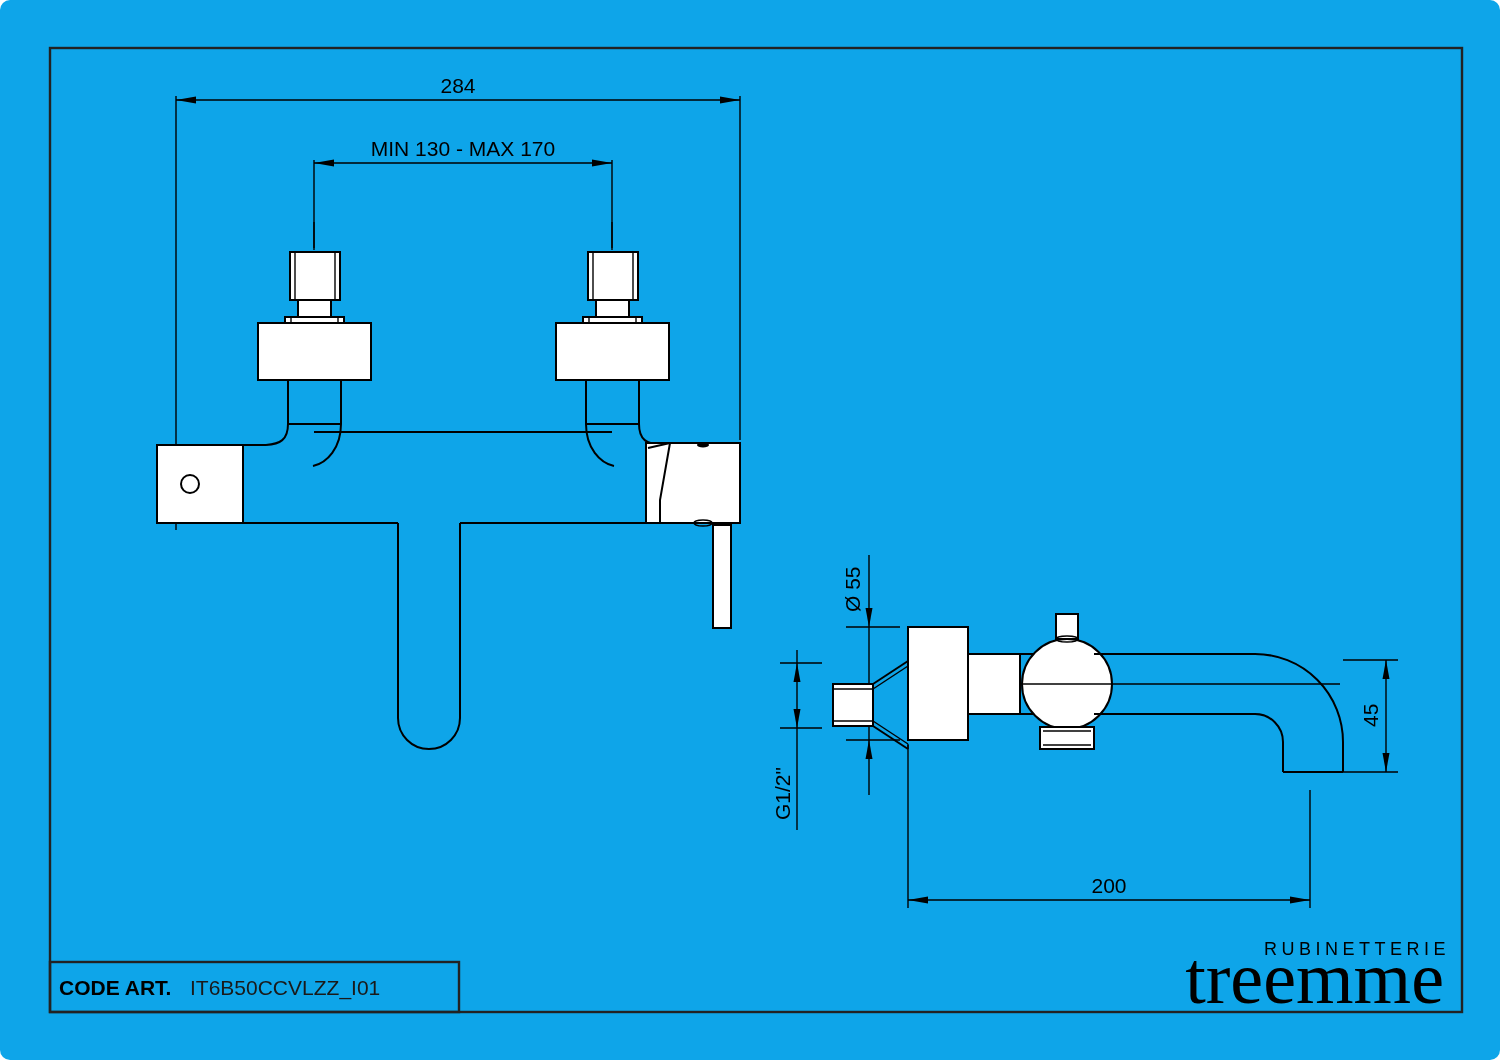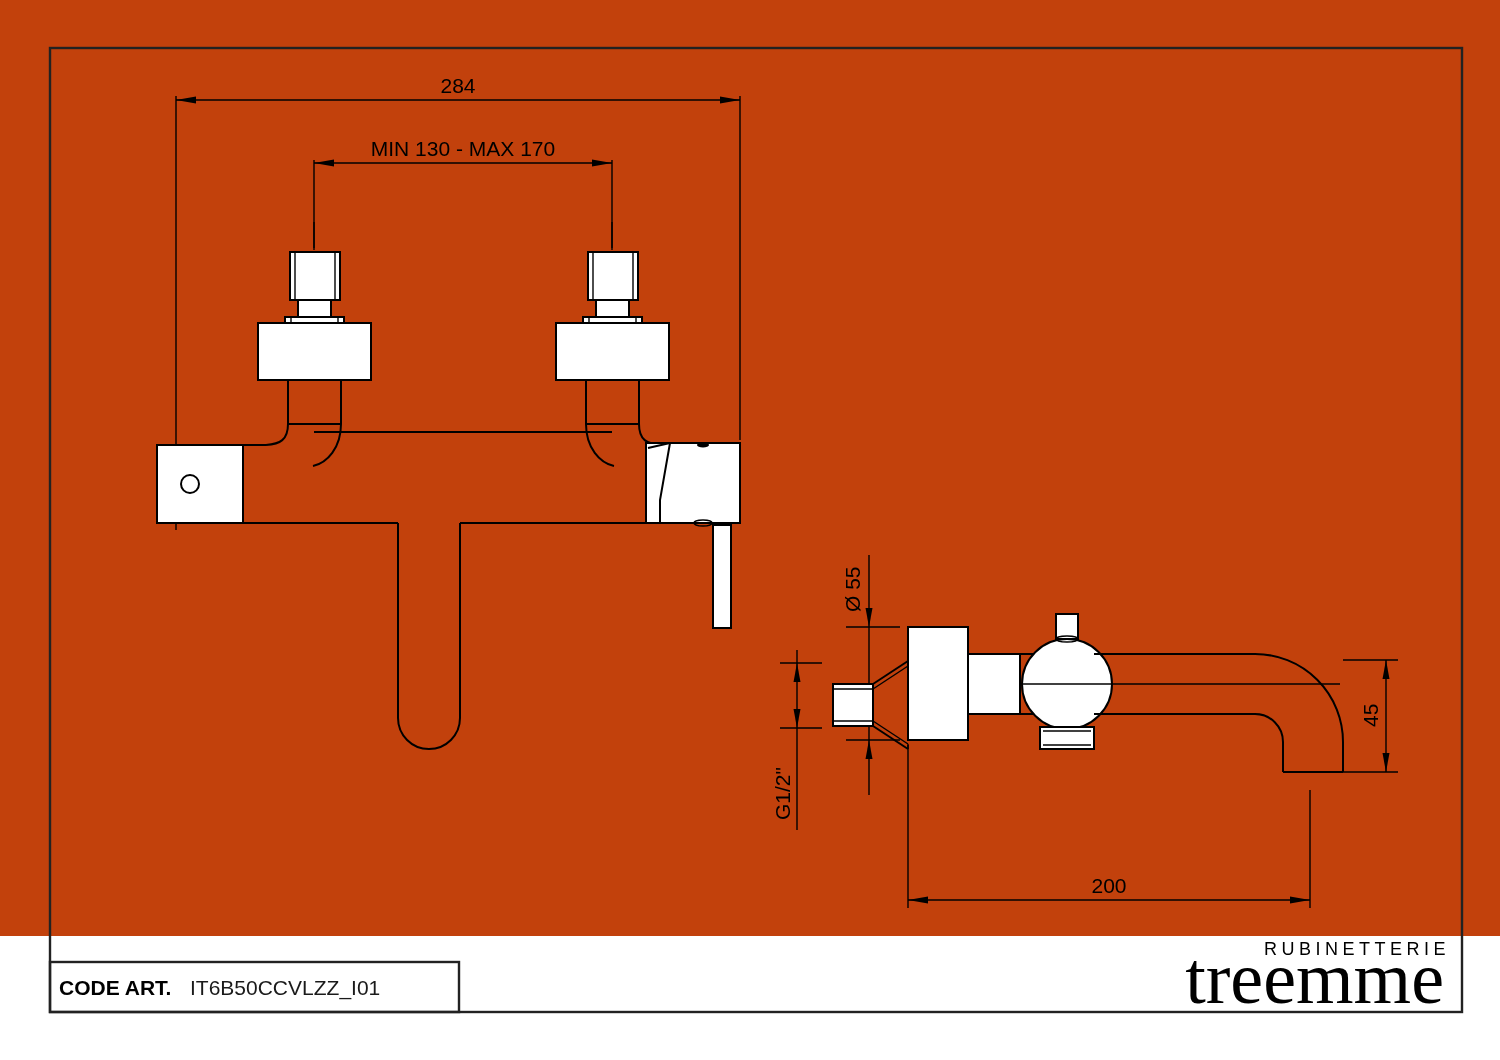--- a/index.html
+++ b/index.html
@@ -10,22 +10,23 @@
   body {
     width: 1500px;
     height: 1060px;
     font-family: "Liberation Sans", sans-serif;
     color: #000000;
     overflow: hidden;
   }
   #sheet {
     position: relative;
     width: 1500px;
-    height: 936px;
-    background: #c2410c;
+    height: 1060px;
+    background: #0ea5e9;
+    border-radius: 10px;
   }
   #drawing-svg {
     position: absolute;
     left: 0;
     top: 0;
     width: 1500px;
     height: 1060px;
   }
   .dim-text {
     font-family: "Liberation Sans", sans-serif;

